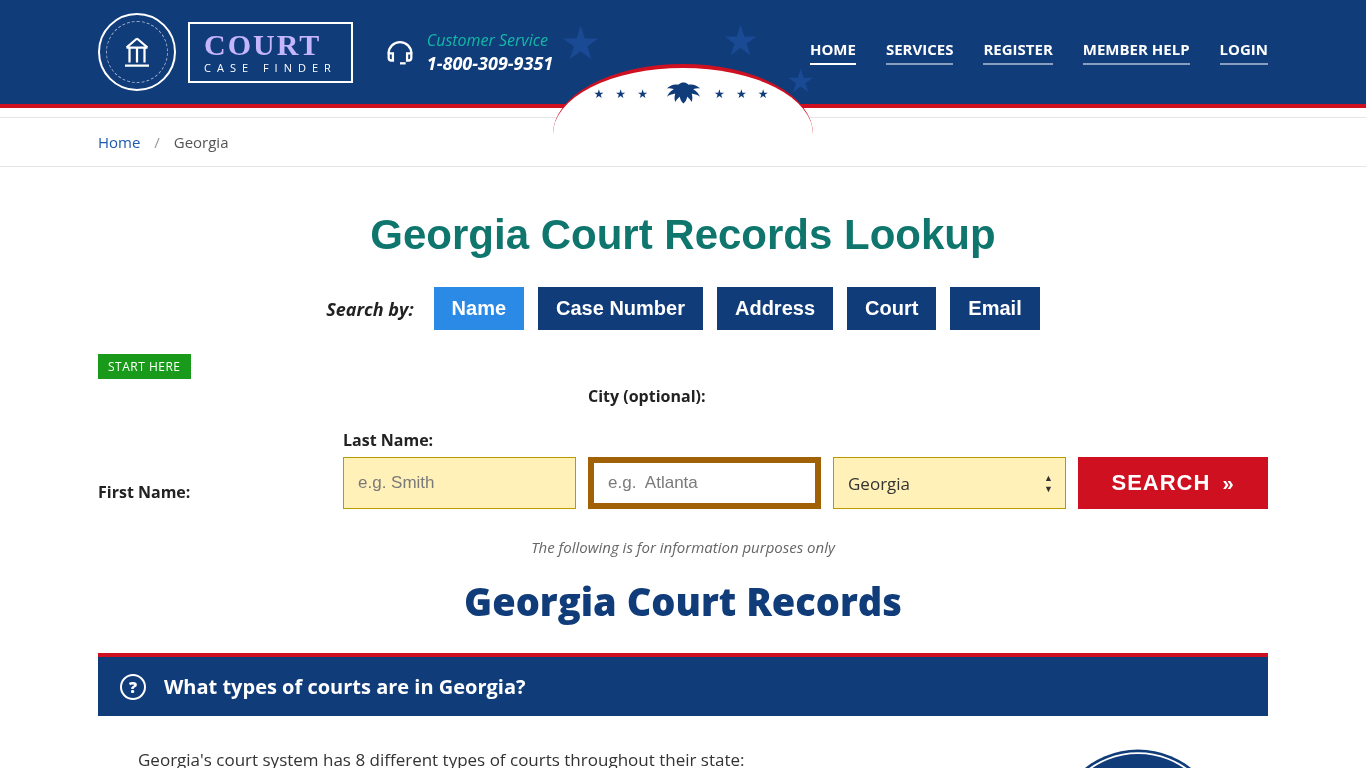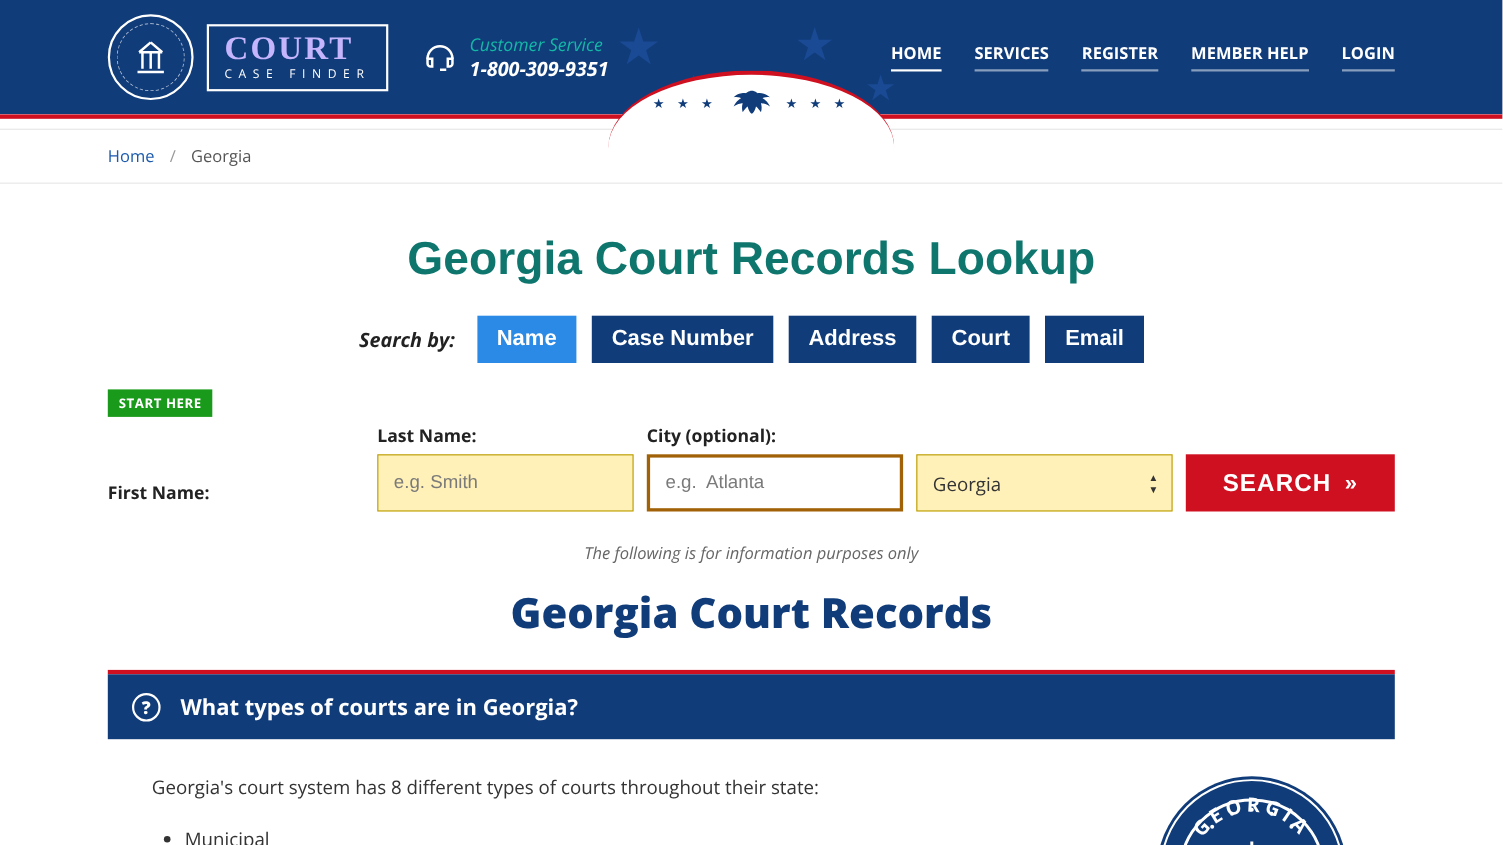--- a/index.html
+++ b/index.html
@@ -140,21 +140,21 @@
     border: none; padding: 10px 18px;
     font-weight: 700; font-size: 20px;
     cursor: pointer;
   }
   .tab-btn.active { background: #2a8ae6; }
 
   .start-here {
     display: inline-block;
     background: #1a9a1a;
     color: #fff;
-    font-weight: 700;
+    font-weight: 400;
     font-size: 12px;
     padding: 4px 10px;
     letter-spacing: .5px;
     margin-bottom: 6px;
   }
 
   .form-row {
     display: grid;
     grid-template-columns: 1fr 1fr 1fr 1fr 190px;
     gap: 12px;
@@ -171,21 +171,22 @@
     height: 52px;
     font-size: 17px;
     padding: 0 14px;
     border: 1px solid #b99b00;
     background: #fff1b8;
     color: #555;
   }
   .field input::placeholder { color: #7a7a7a; }
   .field.plain input {
     background: #fff;
-    border: 3px solid #a16207;
+    border: 6px solid #a16207;
+    margin-top: 44px;
   }
   .field .select {
     position: relative;
     display: flex; align-items: center;
     cursor: pointer;
     color: #333;
   }
   .field .select .chev {
     position: absolute; right: 12px; top: 50%;
     transform: translateY(-50%);

